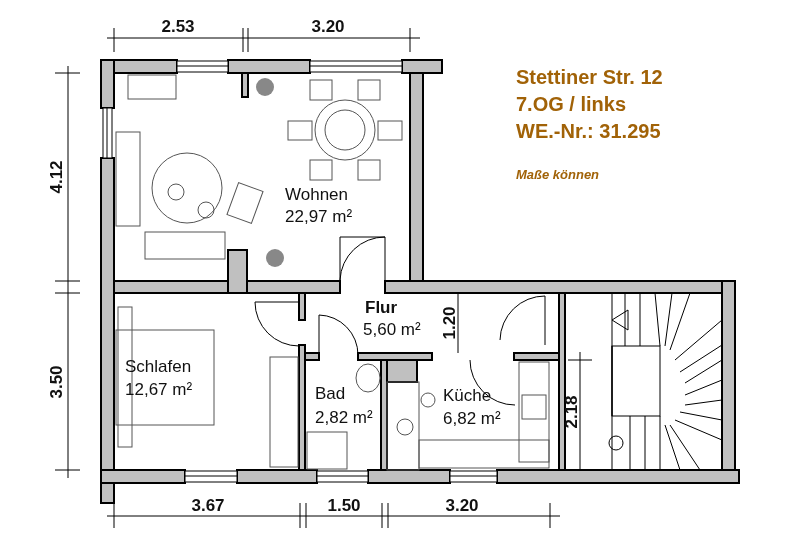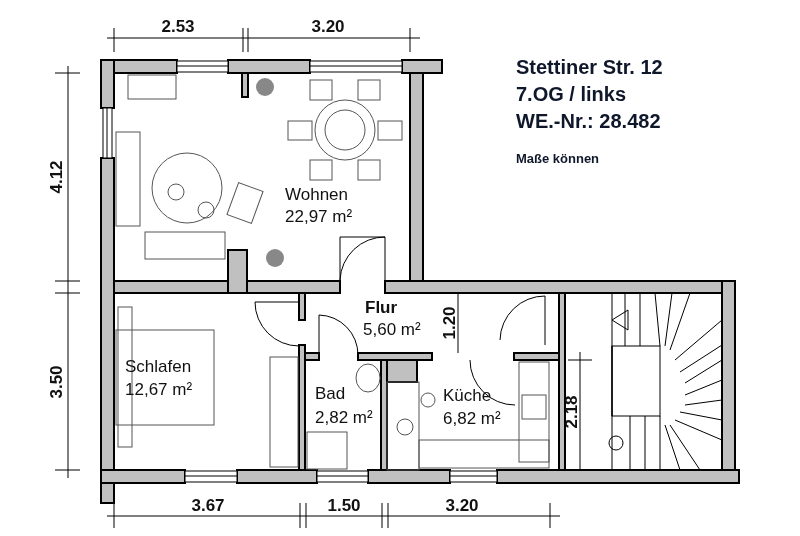--- a/index.html
+++ b/index.html
@@ -1,22 +1,22 @@
 <!DOCTYPE html>
 <html><head>
 <meta charset="utf-8">
 <style>
   html, body { margin: 0; padding: 0; background: #ffffff; }
   body { width: 800px; height: 536px; position: relative; overflow: hidden; font-family: "Liberation Sans", sans-serif; }
   svg { position: absolute; left: 0; top: 0; }
   .dim { font-family: "Liberation Sans", sans-serif; font-weight: bold; font-size: 17px; fill: #111; }
   .room { font-family: "Liberation Sans", sans-serif; font-size: 17px; fill: #111; }
-  .info { position: absolute; left: 516px; top: 54px; color: #0f172a; font-family: "Liberation Sans", sans-serif; font-weight: bold; }
+  .info { position: absolute; left: 516px; top: 64px; color: #a16207; font-family: "Liberation Sans", sans-serif; font-weight: bold; }
   .info .line { font-size: 20px; line-height: 27px; white-space: nowrap; }
-  .info .note { font-size: 13px; line-height: 19px; margin-top: 14px; white-space: nowrap; }
+  .info .note { font-size: 13px; line-height: 19px; margin-top: 20px; white-space: nowrap; font-style: italic; }
   .wall { fill: #c0c0c0; stroke: #000; stroke-width: 2; }
   .thin { fill: none; stroke: #555; stroke-width: 1; }
   .door { fill: none; stroke: #000; stroke-width: 1; }
   .win { fill: #fff; stroke: #000; stroke-width: 1; }
 </style>
 </head>
 <body>
 
 <svg width="800" height="536" viewBox="0 0 800 536">
 
@@ -206,17 +206,17 @@
   </g>
   <g>
     <text class="room" x="443" y="401">Küche</text>
     <text class="room" x="443" y="424">6,82 m²</text>
   </g>
 </svg>
 
 <div class="info">
   <div class="line">Stettiner Str. 12</div>
   <div class="line">7.OG / links</div>
-  <div class="line">WE.-Nr.: 28.482</div>
+  <div class="line">WE.-Nr.: 31.295</div>
   <div class="note">
     <div>Maße können</div>
   </div>
 </div>
 
 </body></html>

